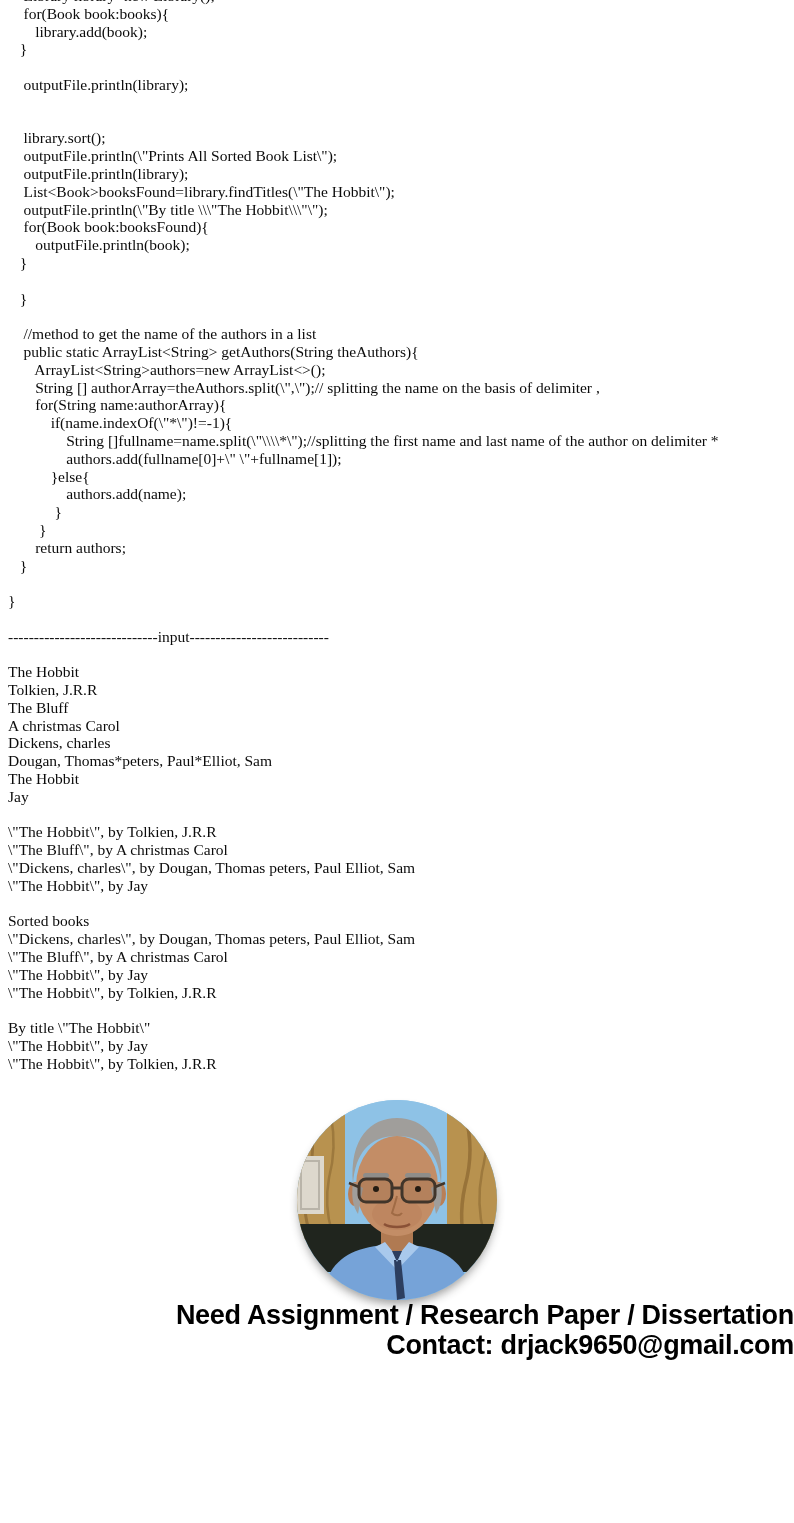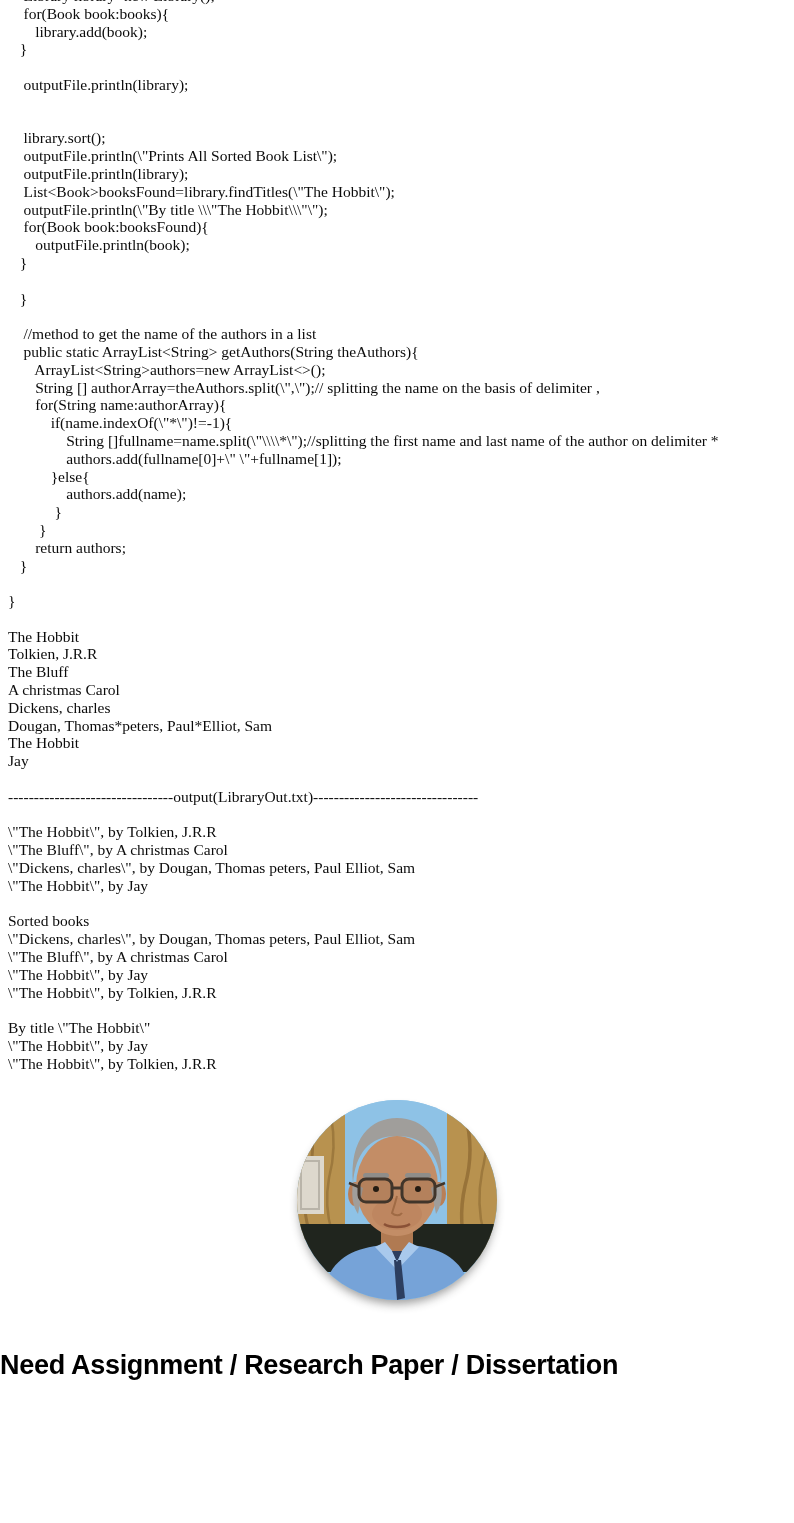--- a/index.html
+++ b/index.html
@@ -27,22 +27,21 @@
   }
   .avatar-circle {
     width: 200px; height: 200px;
     border-radius: 50%;
     overflow: hidden;
     box-shadow: 0 6px 10px -2px rgba(40,40,40,0.45);
     background: #8ec2e6;
   }
   .avatar-circle svg { display: block; width: 200px; height: 200px; }
   .footer {
-    margin-top: 50px;
-    text-align: left;
+    text-align: right;
     font-family: "Liberation Sans", sans-serif;
     font-weight: bold;
     font-size: 27px;
     line-height: 30px;
     letter-spacing: -0.3px;
     color: #000000;
   }
 </style>
 </head>
 <body>
@@ -76,29 +75,29 @@
                String []fullname=name.split(\"\\\\*\");//splitting the first name and last name of the author on delimiter *
                authors.add(fullname[0]+\" \"+fullname[1]);
            }else{
                authors.add(name);
             }
         }
        return authors;
    }
 
 }</pre>
+  <pre class="sect">-----------------------------input---------------------------</pre>
   <pre class="sect">The Hobbit
 Tolkien, J.R.R
 The Bluff
 A christmas Carol
 Dickens, charles
 Dougan, Thomas*peters, Paul*Elliot, Sam
 The Hobbit
 Jay</pre>
-  <pre class="sect">--------------------------------output(LibraryOut.txt)--------------------------------</pre>
   <pre class="sect">\"The Hobbit\", by Tolkien, J.R.R
 \"The Bluff\", by A christmas Carol
 \"Dickens, charles\", by Dougan, Thomas peters, Paul Elliot, Sam
 \"The Hobbit\", by Jay</pre>
   <pre class="sect">Sorted books
 \"Dickens, charles\", by Dougan, Thomas peters, Paul Elliot, Sam
 \"The Bluff\", by A christmas Carol
 \"The Hobbit\", by Jay
 \"The Hobbit\", by Tolkien, J.R.R</pre>
   <pre class="sect">By title \"The Hobbit\"
@@ -155,13 +154,14 @@
 
       <path d="M100,96 C98,104 96,110 95,113 C98,116 103,116 105,113" stroke="#a06b45" stroke-width="2" fill="none"></path>
 
       <path d="M87,124 C93,128 107,128 113,124" stroke="#8a5136" stroke-width="2.5" fill="none"></path>
     </svg>
   </div>
 </div>
 
 <div class="footer">
   <div class="footer-line">Need Assignment / Research Paper / Dissertation</div>
+  <div class="footer-line">Contact: drjack9650@gmail.com</div>
 </div>
 
 </body></html>

